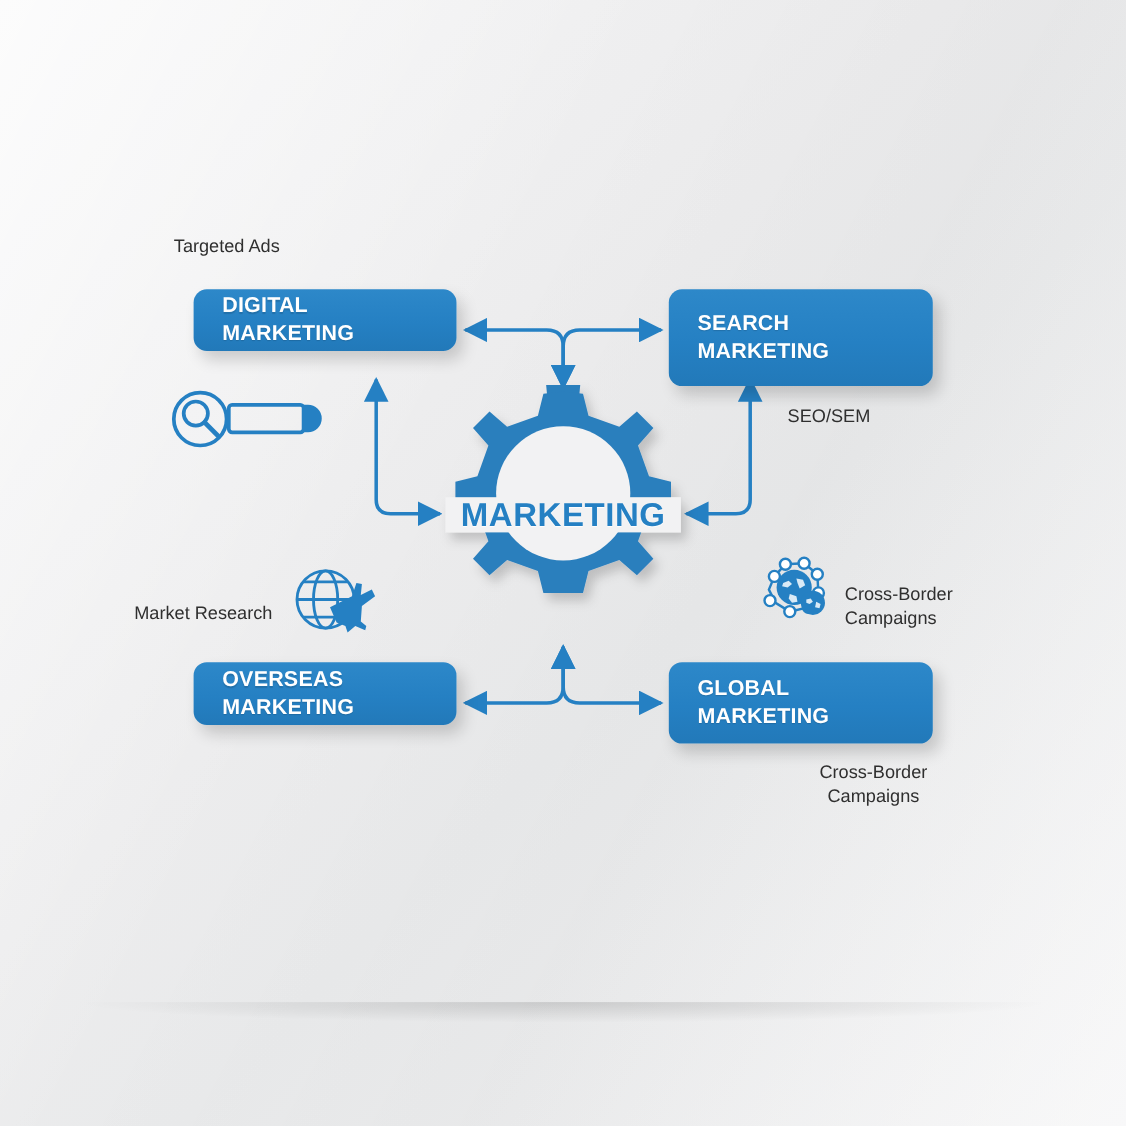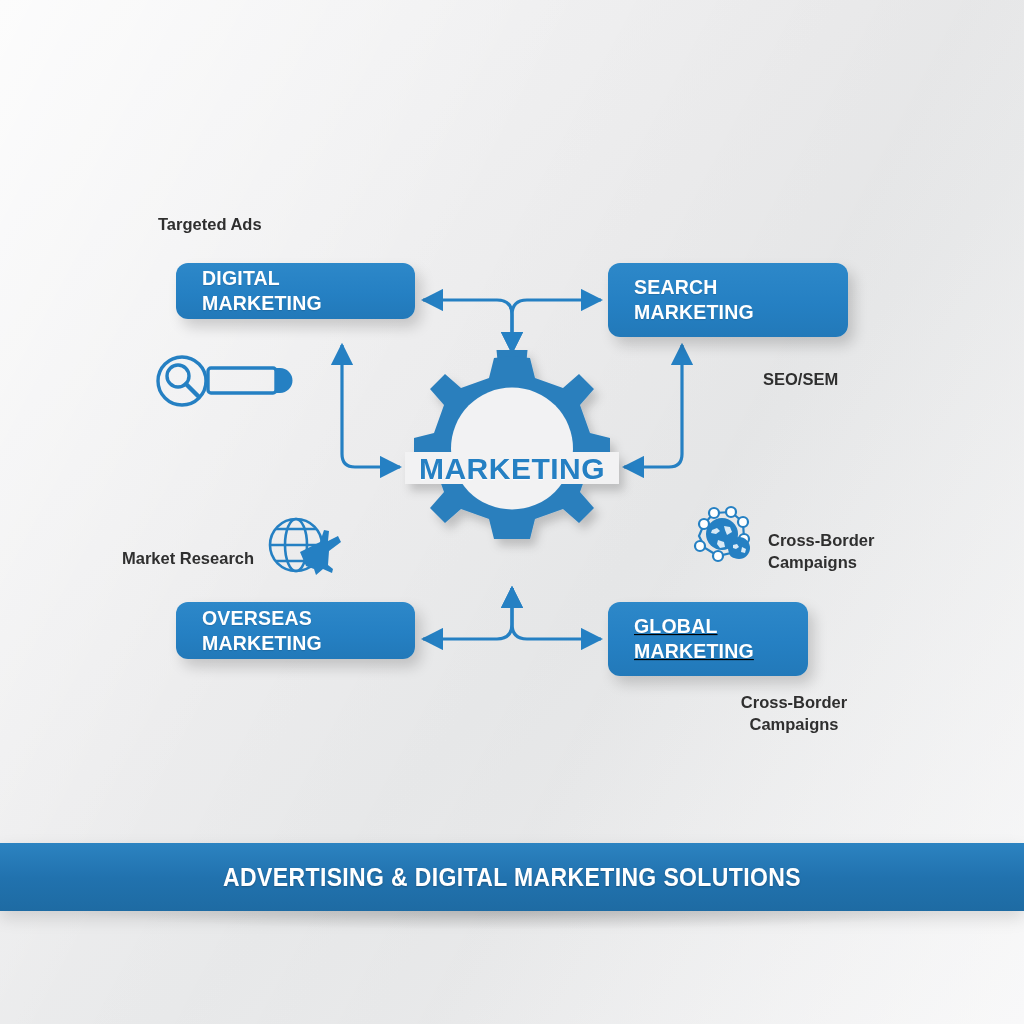--- a/index.html
+++ b/index.html
@@ -53,35 +53,34 @@
   .node-title {
     color: #ffffff;
     font-size: 19.5px;
     font-weight: bold;
     line-height: 1.28;
     letter-spacing: 0.2px;
     white-space: pre-line;
     text-shadow: 0 1px 1px rgba(0,0,0,0.14);
   }
   #box-digital   { left: 176px; top: 263px; width: 239px; height: 56px; }
-  #box-search    { left: 608px; top: 263px; width: 240px; height: 74px; }
+  #box-search    { left: 608px; top: 263px; width: 240px; height: 88px; }
   #box-overseas  { left: 176px; top: 602px; width: 239px; height: 57px; }
-  #box-global    { left: 608px; top: 602px; width: 200px; height: 74px; text-decoration: underline; }
+  #box-global    { left: 608px; top: 602px; width: 240px; height: 74px; }
 
   
   .caption {
     position: absolute;
     color: #2f2f2f;
     font-size: 16.5px;
     line-height: 1.32;
     white-space: pre-line;
-    font-weight: bold;
   }
   #cap-targeted   { left: 158px; top: 214px; }
-  #cap-seosem     { left: 716px; top: 369px; margin-left: 47px; }
+  #cap-seosem     { left: 716px; top: 369px; }
   #cap-market-res { left: 122px; top: 548px; text-align: left; }
   #cap-crossb-r   { left: 768px; top: 530px; }
   #cap-crossb-b   { left: 738px; top: 692px; text-align: center; width: 112px;}
 
   
   #gear-label {
     position: absolute;
     left: 0;
     top: 452px;
     width: 1024px;
@@ -259,18 +258,15 @@
   <div id="gear-label">MARKETING</div>
 
   <div class="caption" id="cap-targeted">Targeted Ads</div>
   <div class="caption" id="cap-seosem">SEO/SEM</div>
   <div class="caption" id="cap-market-res">Market Research</div>
   <div class="caption" id="cap-crossb-r">Cross-Border
 Campaigns</div>
   <div class="caption" id="cap-crossb-b">Cross-Border
 Campaigns</div>
 
-  <div id="banner">
-    <span id="banner-text">ADVERTISING &amp; DIGITAL MARKETING SOLUTIONS</span>
-  </div>
   <div id="banner-shadow"></div>
 
 </div>
 
 </body></html>

